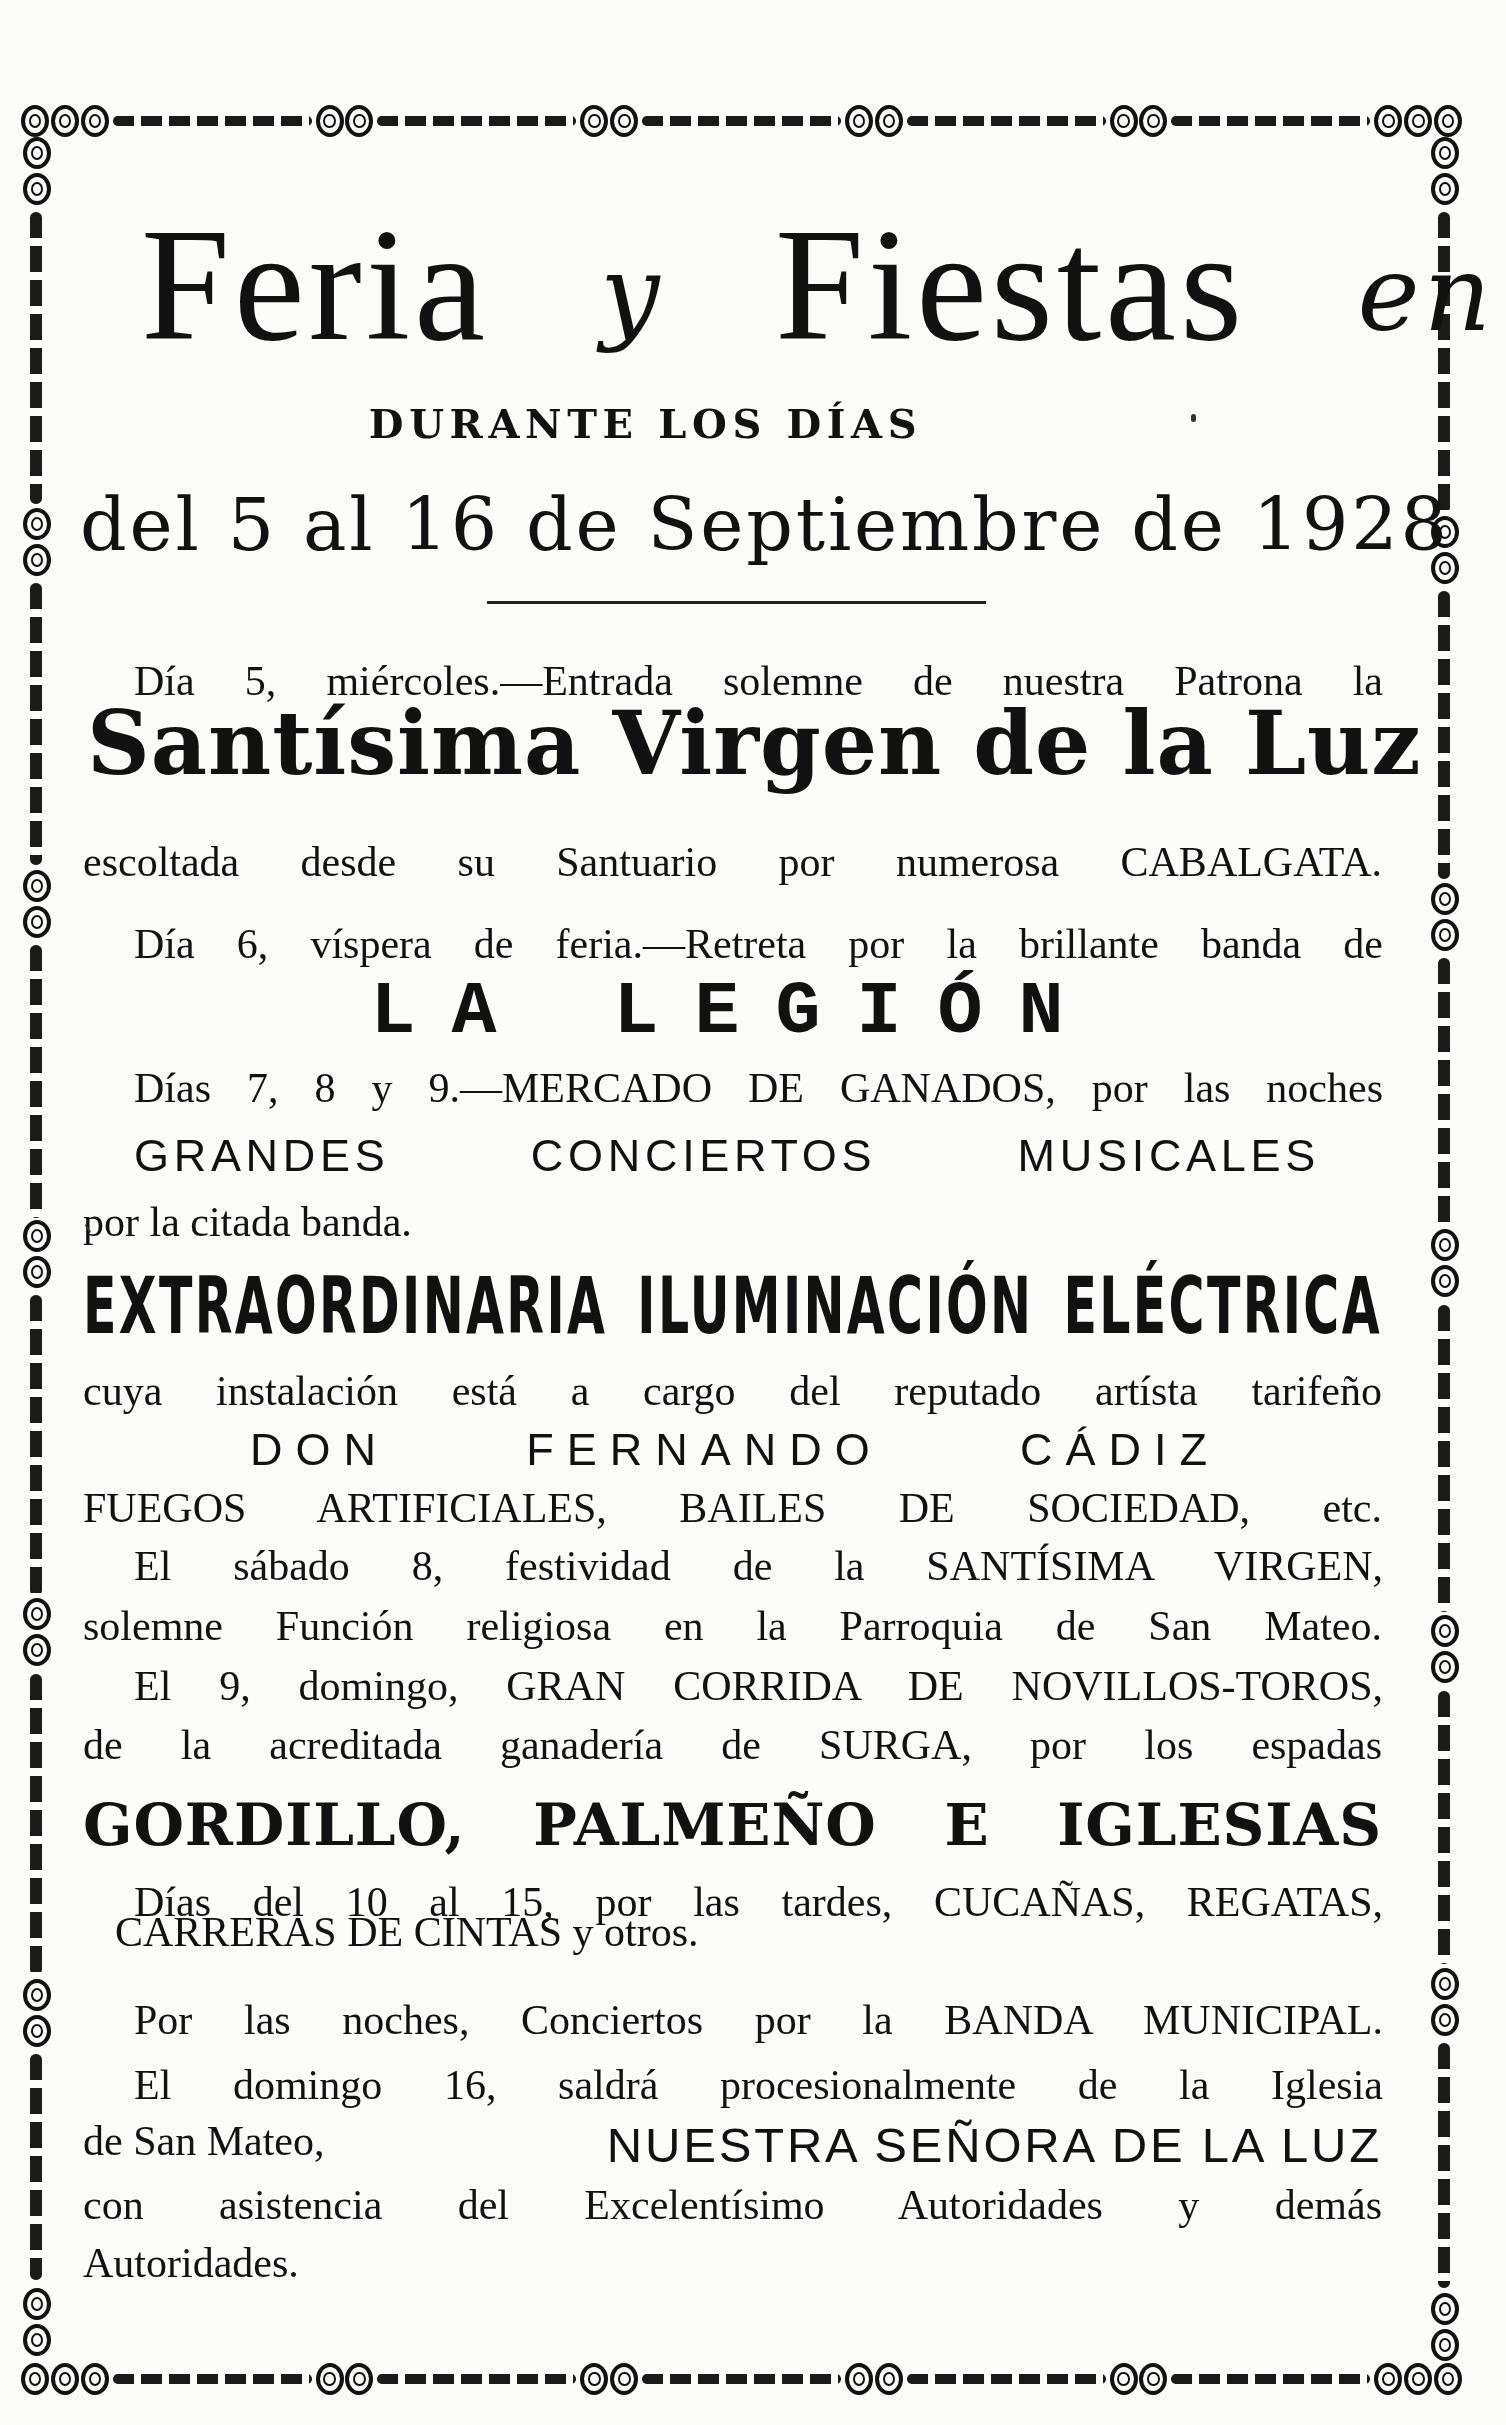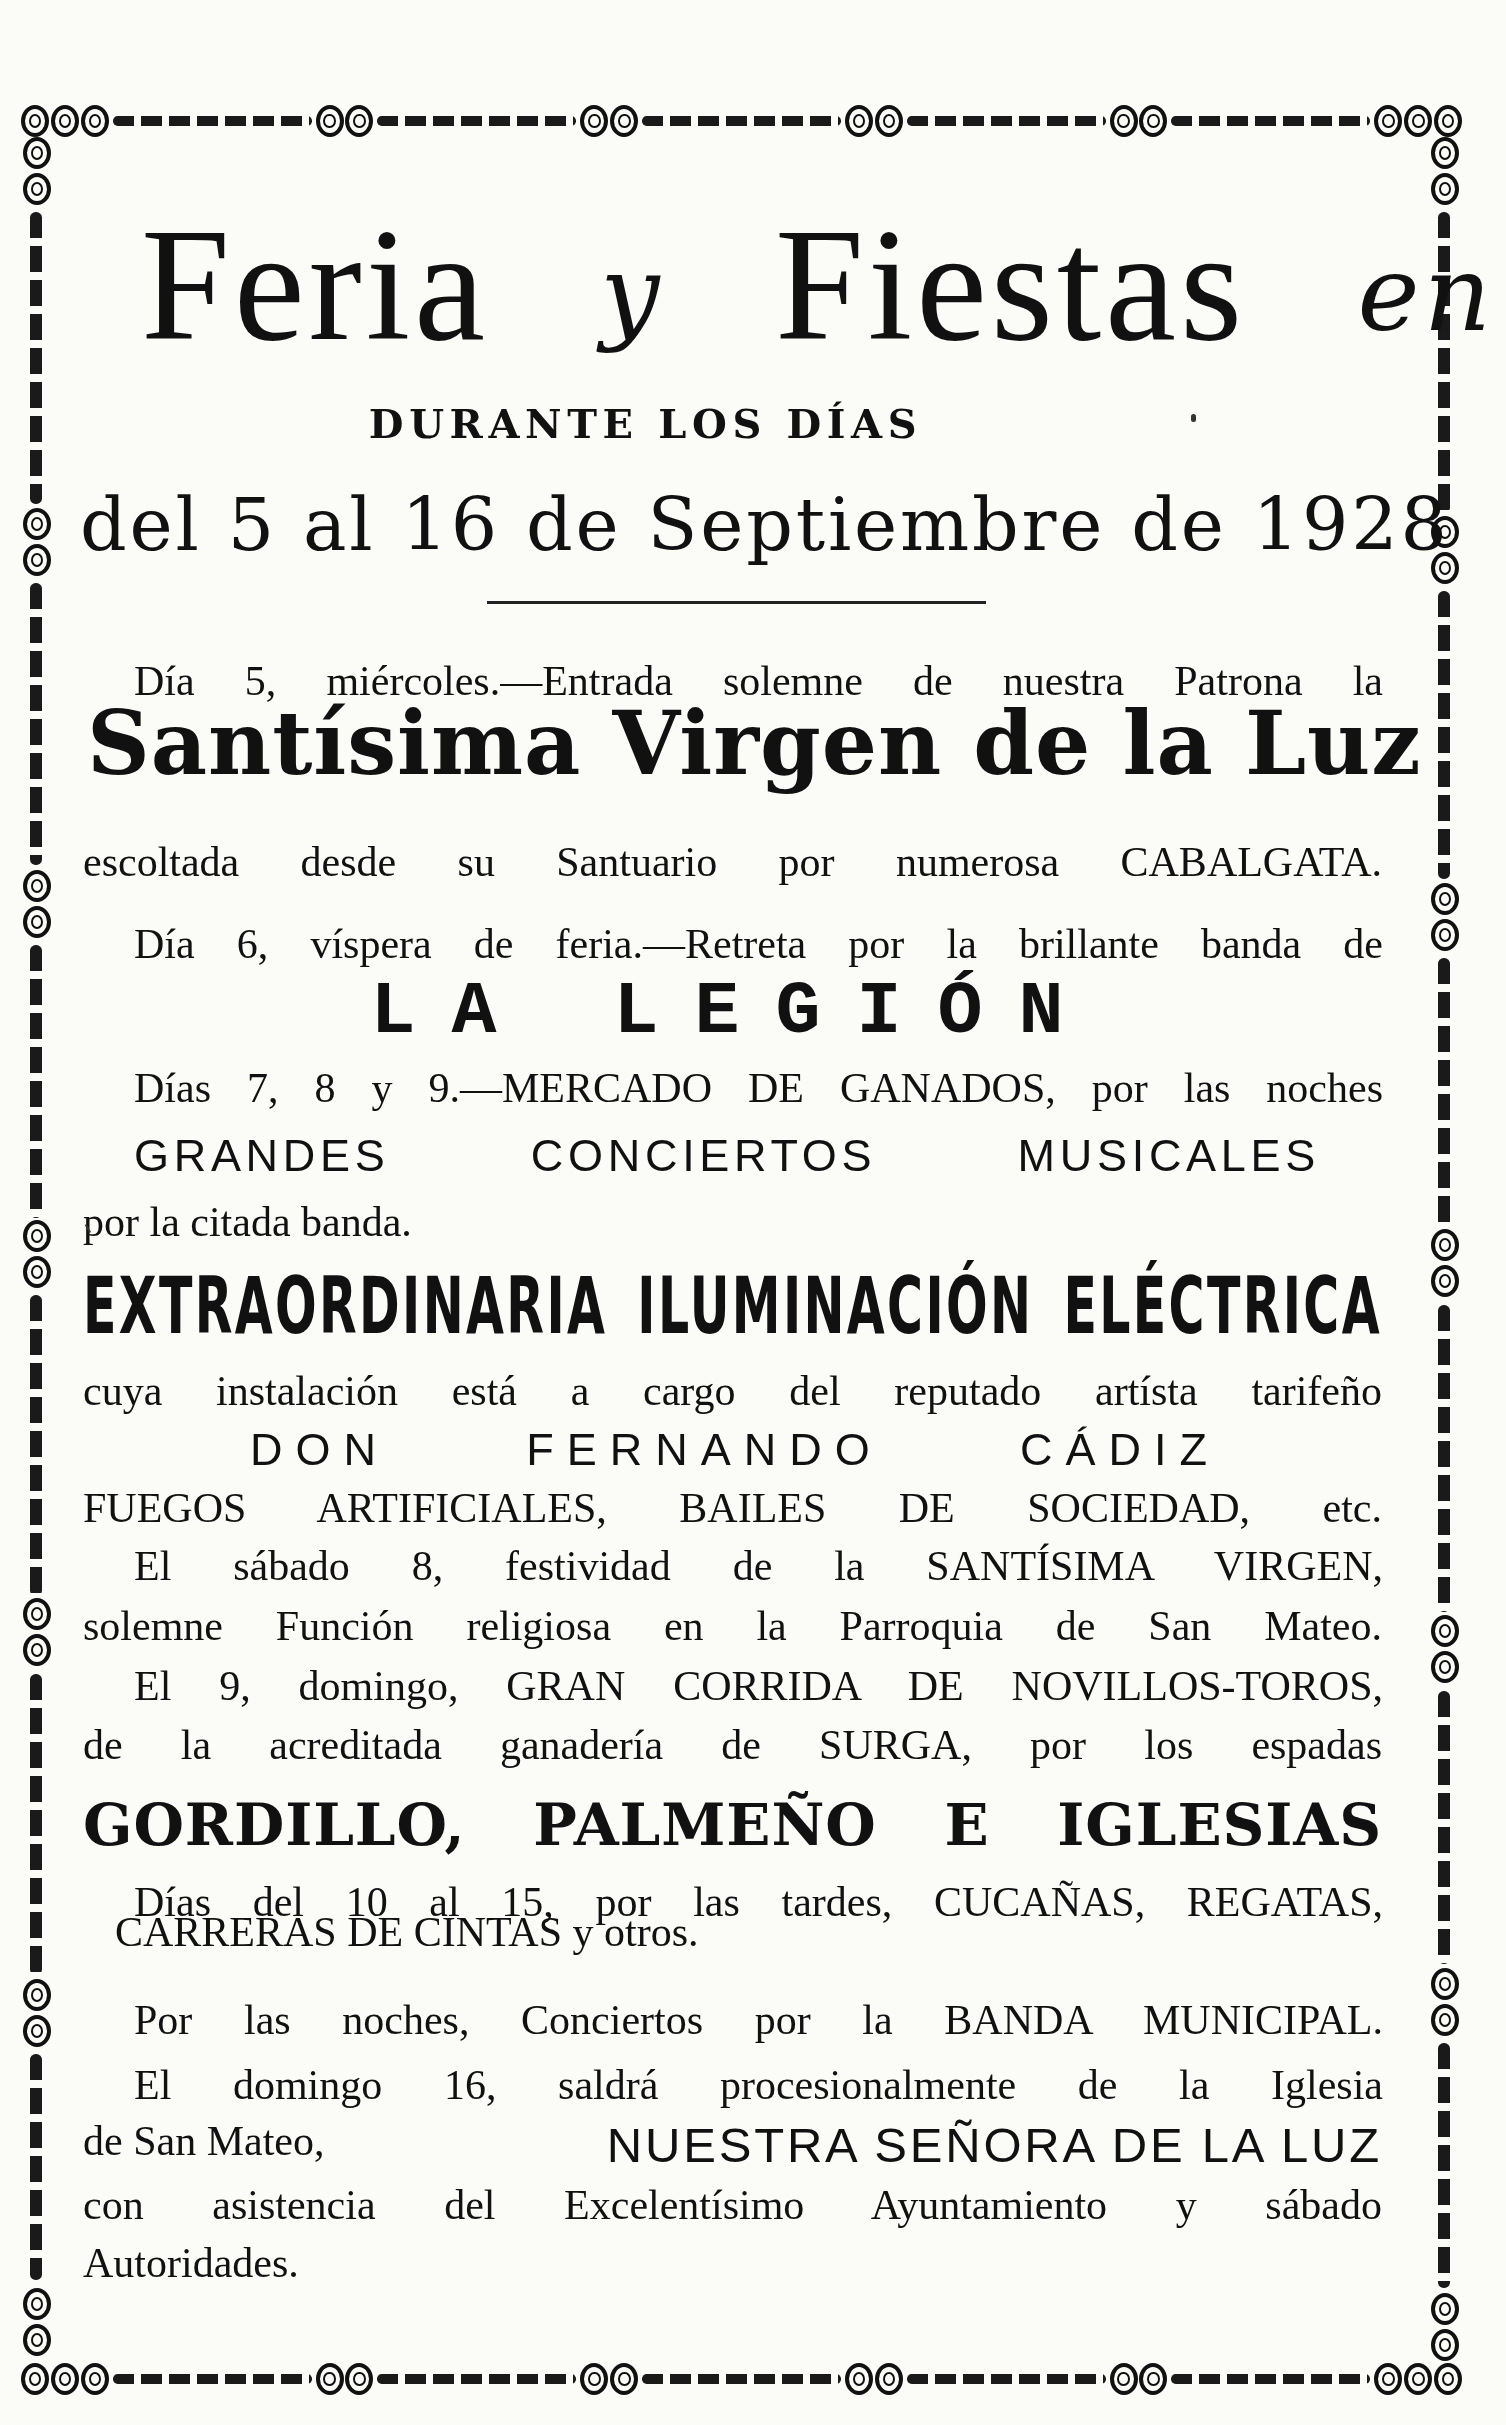--- a/index.html
+++ b/index.html
@@ -272,19 +272,19 @@
   <div class="line body-text justify" style="top:1721px;">de la acreditada ganadería de SURGA, por los espadas</div>
   <div class="line gordillo" style="top:1791px;">GORDILLO, PALMEÑO E IGLESIAS</div>
   <div class="line body-text justify indent" style="top:1878px;">Días del 10 al 15, por las tardes, CUCAÑAS, REGATAS,</div>
   <div class="line body-text left-only" style="top:1908px;margin-left:32px;">CARRERAS DE CINTAS y otros.</div>
   <div class="line body-text justify indent" style="top:1996px;">Por las noches, Conciertos por la BANDA MUNICIPAL.</div>
   <div class="line body-text justify indent" style="top:2061px;">El domingo 16, saldrá procesionalmente de la Iglesia</div>
   <div class="line" style="top:2117px;left:83px;width:1299px;display:flex;align-items:flex-start;justify-content:space-between;">
     <span class="body-text">de San Mateo,</span>
     <span class="sans-caps" style="font-size:49px;letter-spacing:2.8px;">NUESTRA SEÑORA DE LA LUZ</span>
   </div>
-  <div class="line body-text justify" style="top:2181px;">con asistencia del Excelentísimo Ayuntamiento y sábado</div>
+  <div class="line body-text justify" style="top:2181px;">con asistencia del Excelentísimo Autoridades y demás</div>
   <div class="line body-text left-only" style="top:2239px;">Autoridades.</div>
 
   <span class="speck" style="left:1191px;top:414px;width:4.7px;height:7.5px;border-radius:2.8px;"></span>
   <span class="speck" style="left:87px;top:1224px;width:1.9px;height:9.4px;transform:rotate(-30deg);"></span>
 </div>
 
 
 </body></html>

